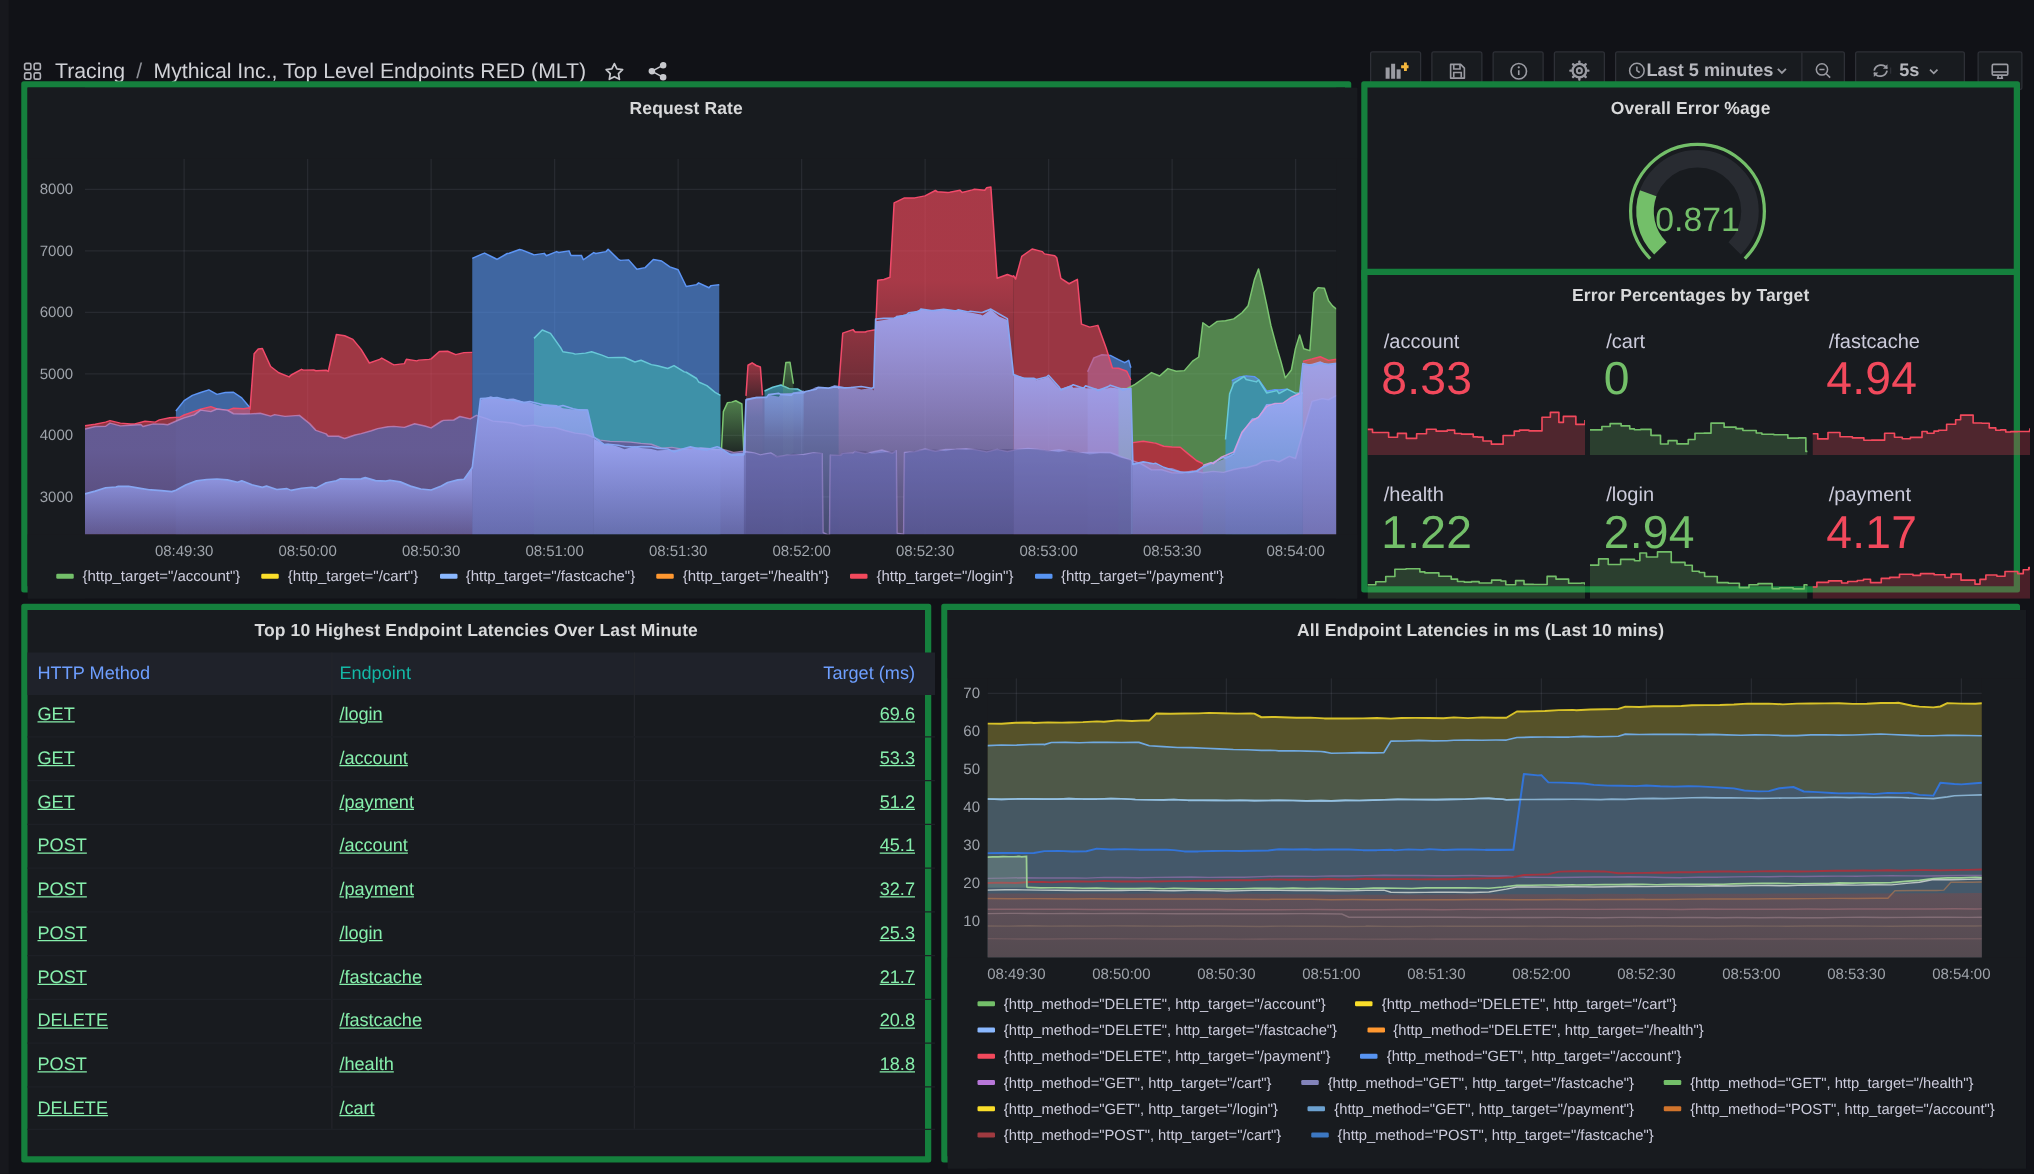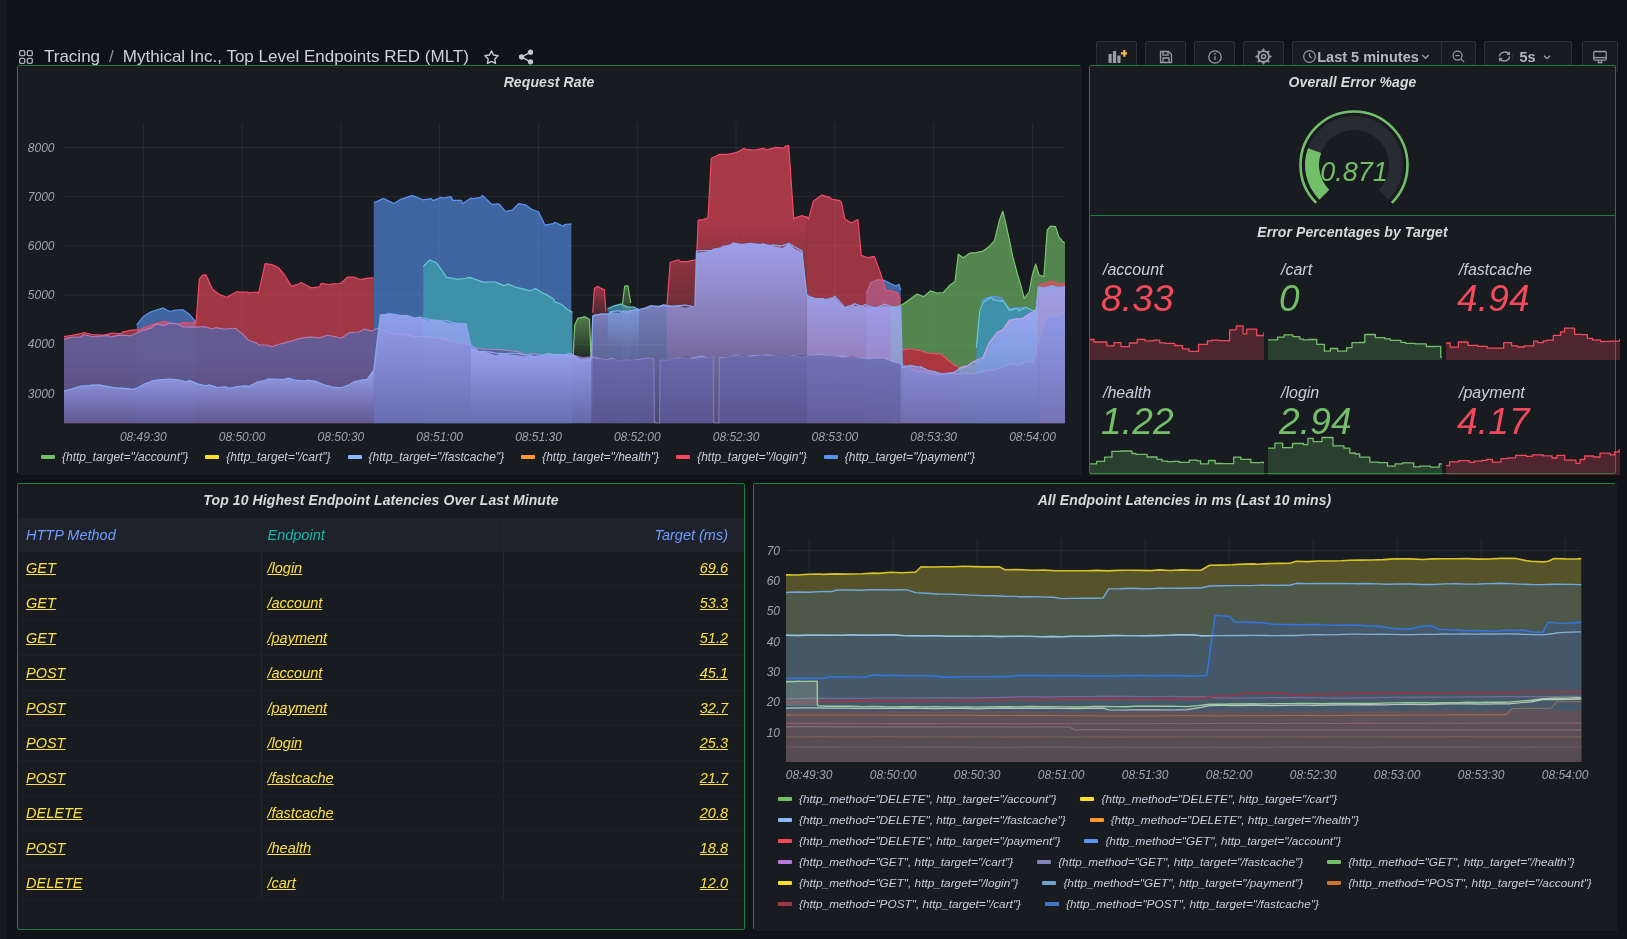--- a/index.html
+++ b/index.html
@@ -1,36 +1,36 @@
 <!DOCTYPE html>
 <html><head><meta charset="utf-8"><style>
 * { margin:0; padding:0; box-sizing:border-box; }
 html,body { width:1627px; height:939px; background:#111217; overflow:hidden;
   font-family:"Liberation Sans", sans-serif; }
-.panel { position:absolute; background:#181b1f; border:1px solid #15803d; border-radius:2px;font-style:italic; }
+.panel { position:absolute; background:#181b1f; border:5px solid #15803d; border-radius:2px; }
 .ptitle { position:absolute; top:8px; left:0; right:0; text-align:center; color:#d8d9da;
   font-size:14px; font-weight:bold; letter-spacing:0.1px; z-index:5; }
 .hdr { position:absolute; top:0; left:0; width:1627px; height:64px;margin-top:24px; }
 .crumb { position:absolute; top:23px; left:44px; display:flex; align-items:center; color:#d0d1d6; font-size:17px; }
 .toolbtn { position:absolute; top:17px; height:31px; background:#181b1f; border:1px solid #2e3037;
   border-radius:2px; display:flex; align-items:center; justify-content:center; color:#9a9ba2; }
 .p1legend { position:absolute; top:384px; left:23px; display:flex; gap:17px; font-size:12px; color:#ccccdc; white-space:nowrap; z-index:4; }
 .litem { display:flex; align-items:center; }
 .sw { display:inline-block; width:14px; height:4px; border-radius:1px; margin-right:7px; }
 .p5legend { position:absolute; top:304px; left:24px; font-size:11.8px; color:#ccccdc; z-index:4; }
 .p5legend .lrow { display:flex; gap:24px; height:21px; align-items:center; white-space:nowrap; }
 .ecell { position:absolute; }
 .elabel { position:absolute; top:20px; left:13px; font-size:16px; color:#ccccdc; }
 .evalue { position:absolute; top:37px; left:11px; font-size:37px; font-weight:500; letter-spacing:0.2px; }
 .thead { position:absolute; top:33.5px; left:0; width:726px; height:34px; background:#1f222a; display:flex; font-size:14.5px; }
 .trow { position:absolute; left:0; width:726px; height:34.9px; display:flex; font-size:14.5px; border-bottom:1px solid #1d2026; }
 .tc1 { width:243.5px; padding-left:8px; display:flex; align-items:center; border-right:1px solid #23252b; }
 .tc2 { width:242px; padding-left:6px; display:flex; align-items:center; border-right:1px solid #23252b; }
 .tc3 { flex:1; padding-right:16px; display:flex; align-items:center; justify-content:flex-end; }
-.lnk { color:#fde047; text-decoration:underline; }
+.lnk { color:#86efac; text-decoration:underline; }
 </style></head><body>
 <div style="position:absolute;left:0;top:0;width:7px;height:939px;background:#17181d"></div>
 <div class="hdr">
     <div style="position:absolute;top:25px;left:18px"><svg width="16" height="16" viewBox="0 0 16 16" fill="#b0b1b8" stroke="#b0b1b8" stroke-width="1.3" xmlns="http://www.w3.org/2000/svg">
         <g fill="none">
           <rect x="1.7" y="1.7" width="5" height="5" rx="1.2"></rect>
           <rect x="9.3" y="1.7" width="5" height="5" rx="1.2"></rect>
           <rect x="1.7" y="9.3" width="5" height="5" rx="1.2"></rect>
           <rect x="9.3" y="9.3" width="5" height="5" rx="1.2"></rect>
         </g>
@@ -454,23 +454,20 @@
       <div class="tc3">
         <span class="lnk">18.8</span>
       </div>
     </div>
     <div class="trow" style="top:381.6px">
       <div class="tc1">
         <span class="lnk">DELETE</span>
       </div>
       <div class="tc2">
         <span class="lnk">/cart</span>
-      </div>
-      <div class="tc3">
-        <span class="lnk">12.0</span>
       </div>
     </div>
   </div>
 <div class="panel" style="left:753px;top:483px;width:863px;height:447px">
     <div class="ptitle">All Endpoint Latencies in ms (Last 10 mins)</div>
     <svg width="863" height="447" xmlns="http://www.w3.org/2000/svg" style="position:absolute;top:0;left:0">
       <defs>
         <linearGradient id="hazeg" x1="0" y1="0" x2="0" y2="1">
           <stop offset="0" stop-color="#60515a"></stop>
           <stop offset="1" stop-color="#544a50"></stop>

